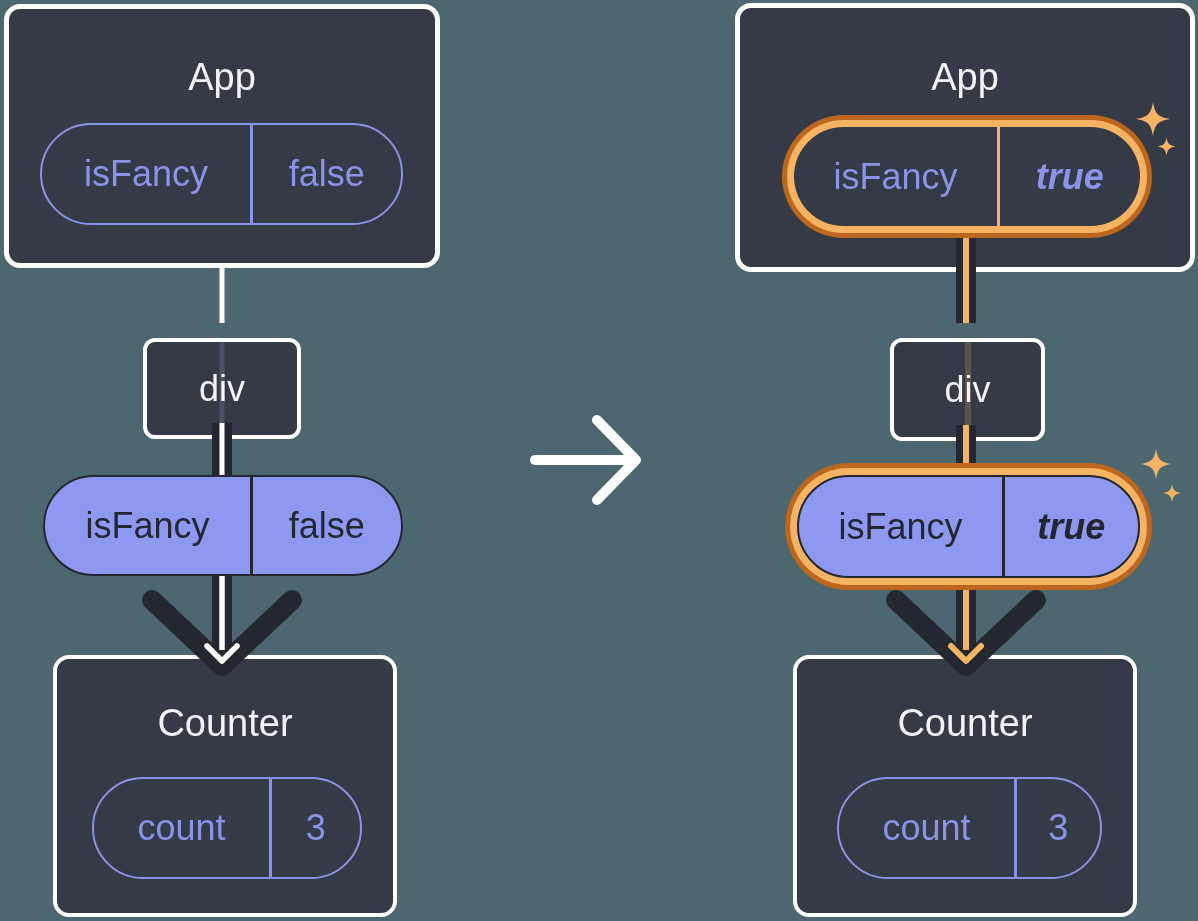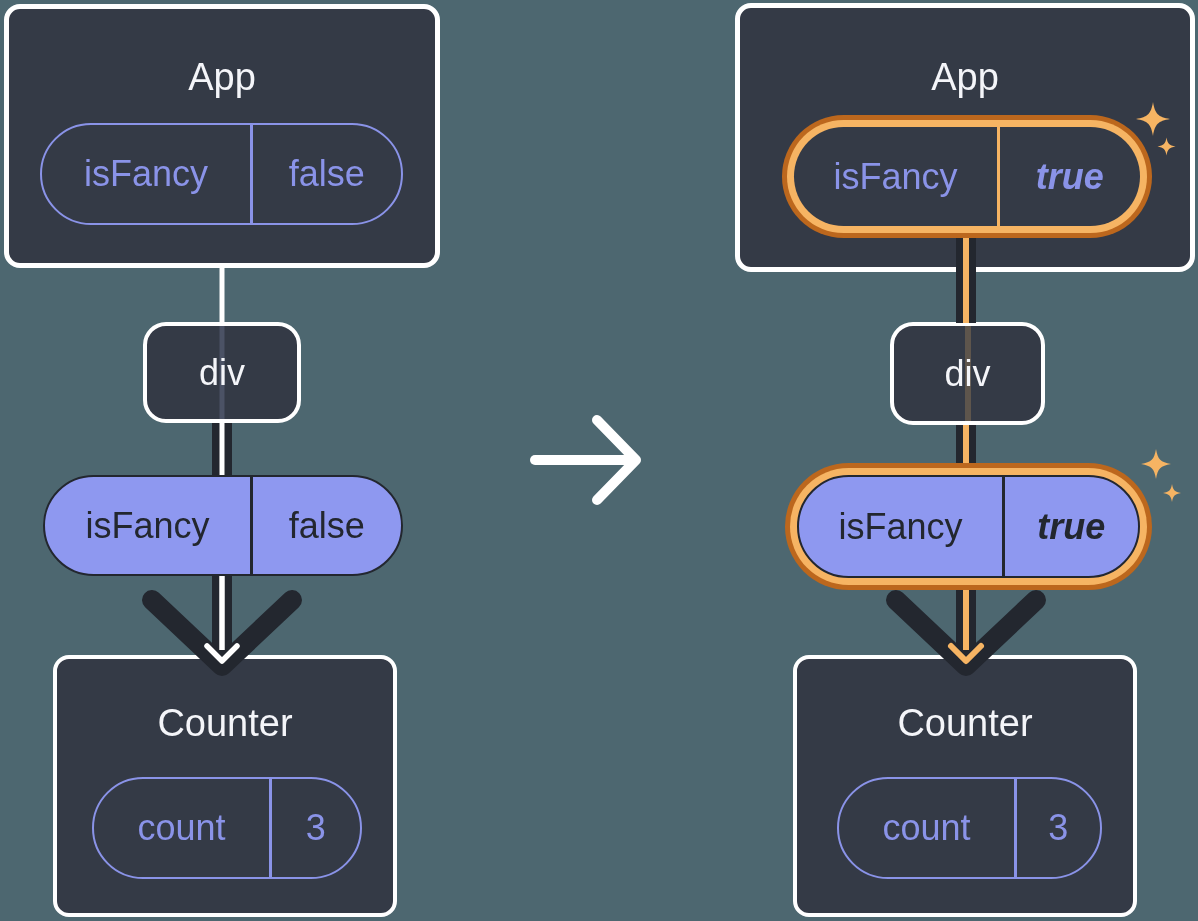--- a/index.html
+++ b/index.html
@@ -35,22 +35,22 @@
   .ring-core{
     box-sizing:border-box;border-radius:999px;display:flex;align-items:stretch;
     font-size:36px;width:100%;height:100%;
   }
   .ring-core.dark-core{background:#343a46;color:#8a93e8;}
   .ring-core.dark-core .divider{width:2.5px;background:#f6b463;}
   .ring-core.purple-core{background:#8e98f0;border:2px solid #23272f;color:#23272f;}
   .ring-core.purple-core .divider{width:2.5px;background:#23272f;}
   .bold{font-weight:bold;font-style:italic;}
   .divnode{
-    position:absolute;background:#343a46;border:4.5px solid #ffffff;border-radius:23px;
-    box-sizing:border-box;display:flex;align-items:center;justify-content:center;
+    position:absolute;background:#343a46;border:4.5px solid #ffffff;border-radius:12px;
+    box-sizing:border-box;display:flex;align-items:center;justify-content:center;margin-top:16px;
   }
   .divnode .ghost-line{position:absolute;top:0;bottom:0;left:50%;transform:translateX(-50%);}
   .divnode .divnode-label{position:relative;color:#f4f5f9;font-size:36px;}
   svg.overlay{position:absolute;left:0;top:0;pointer-events:none;}
 </style>
 </head>
 <body>
 
 <div class="canvas">
 

